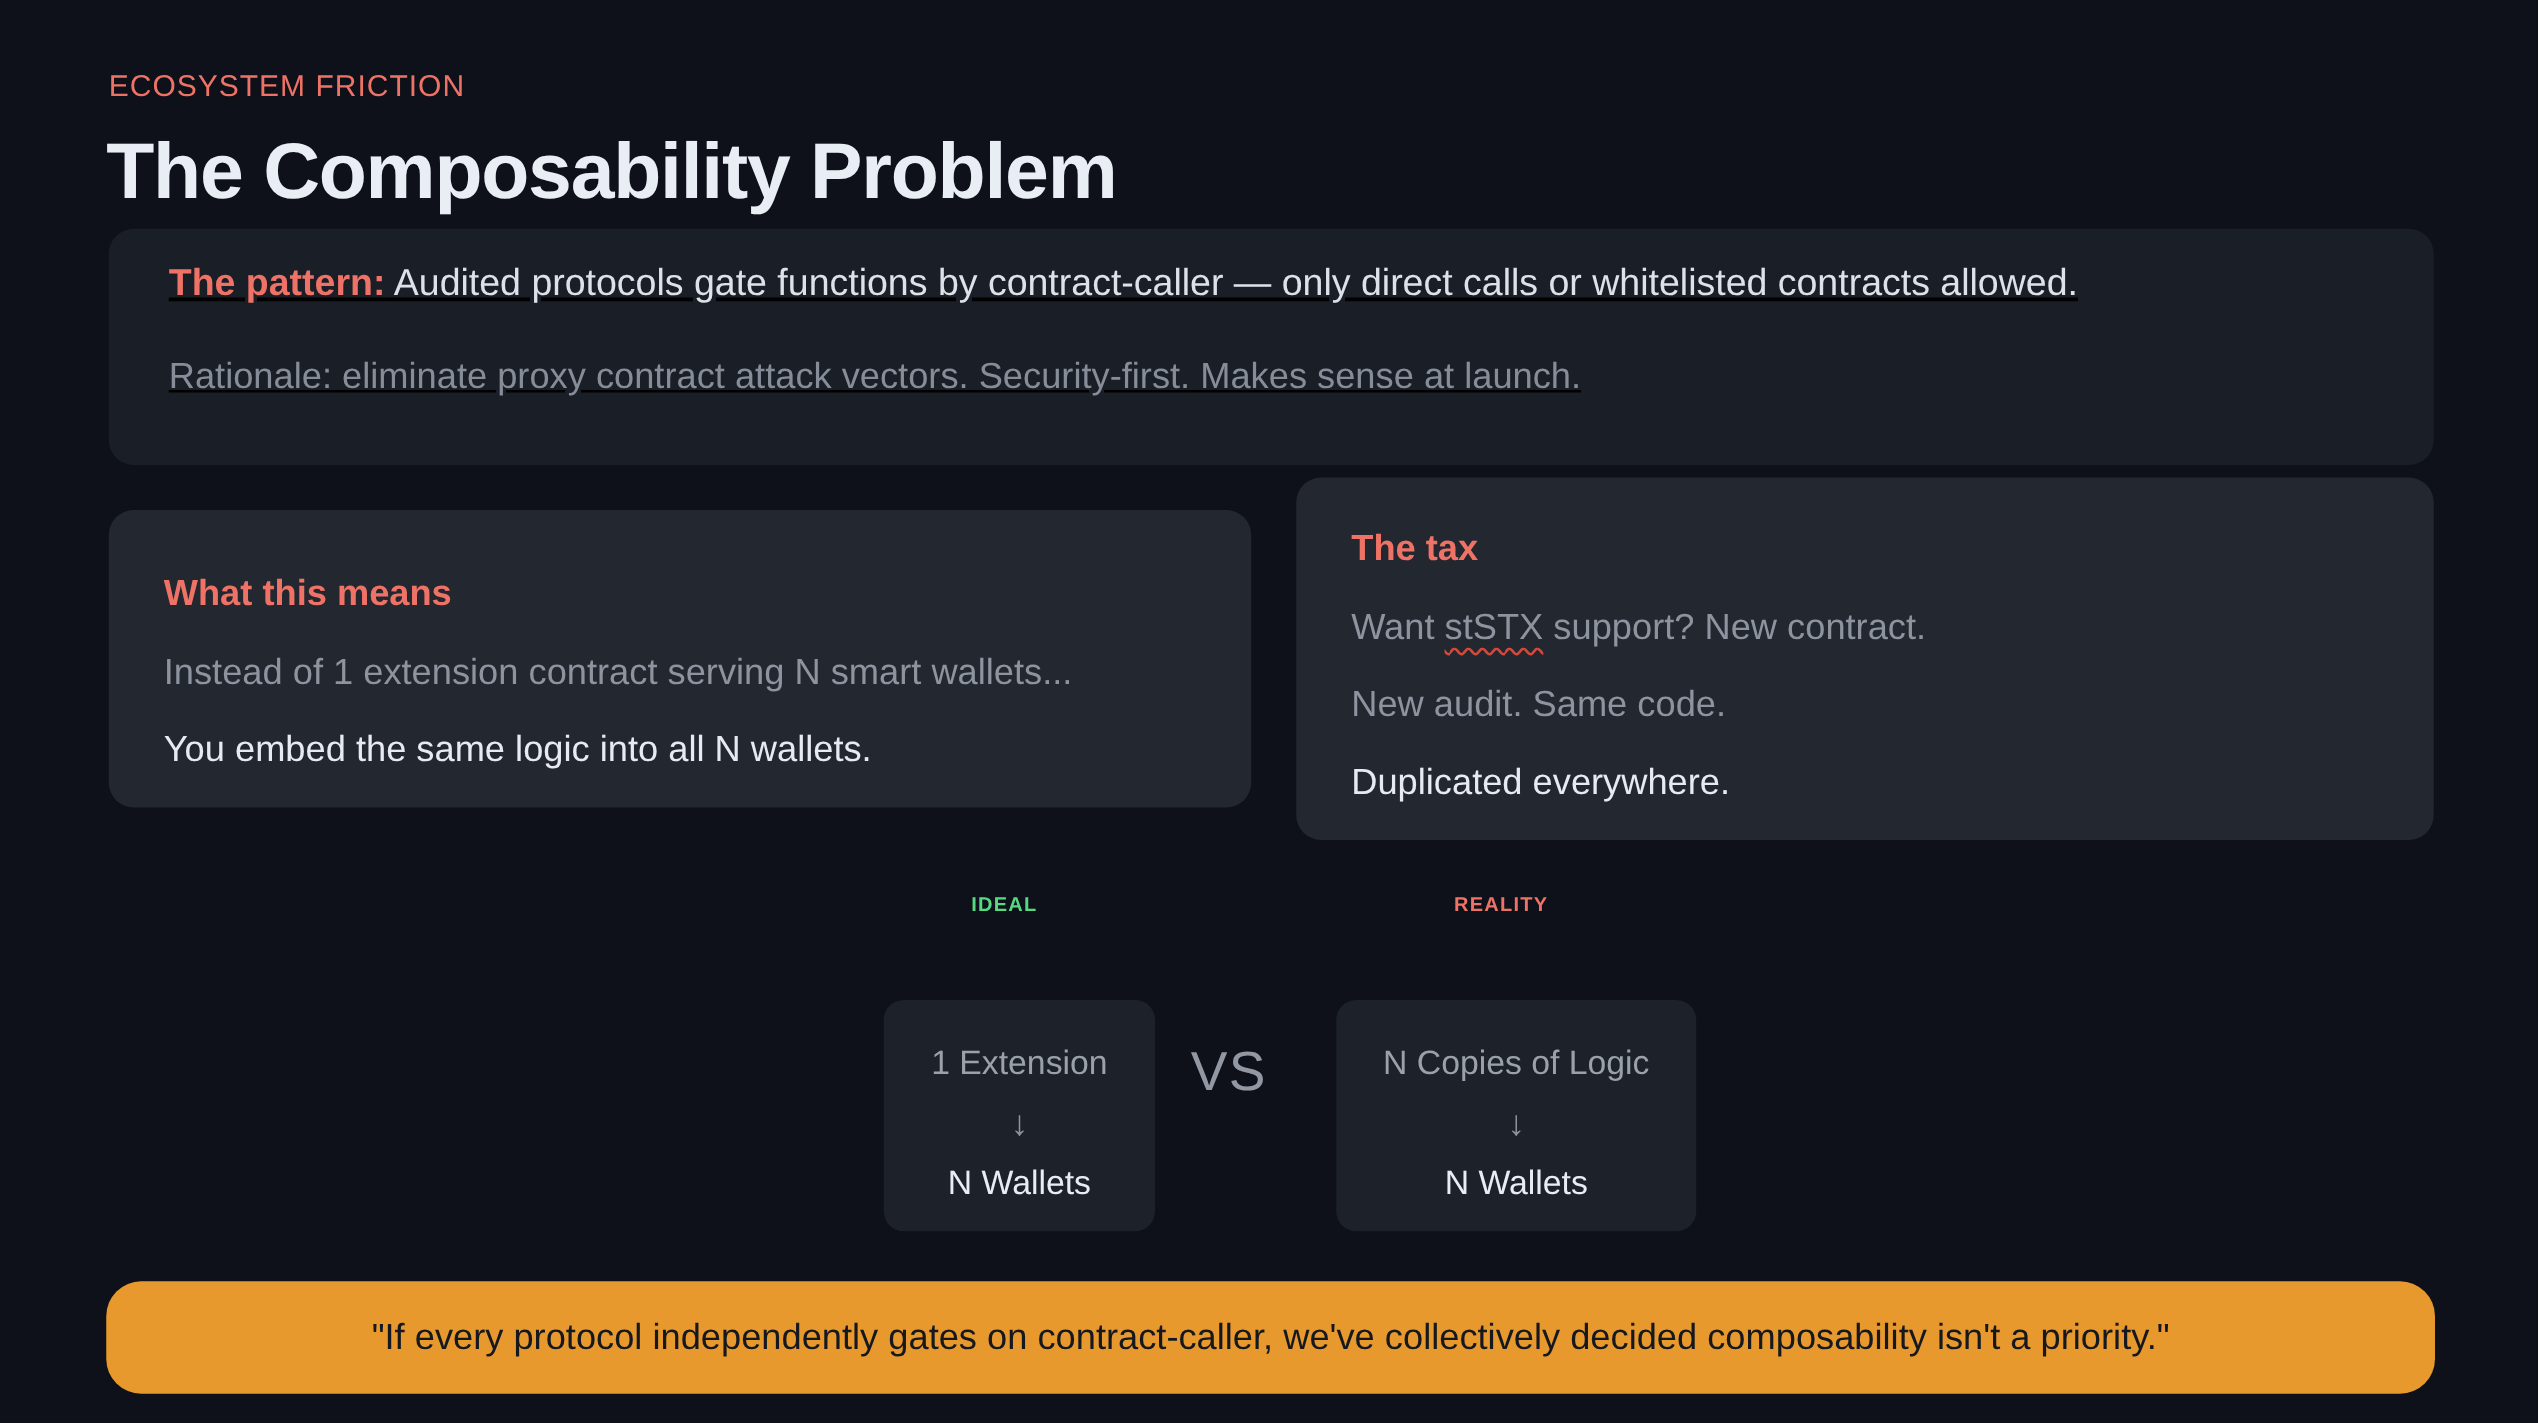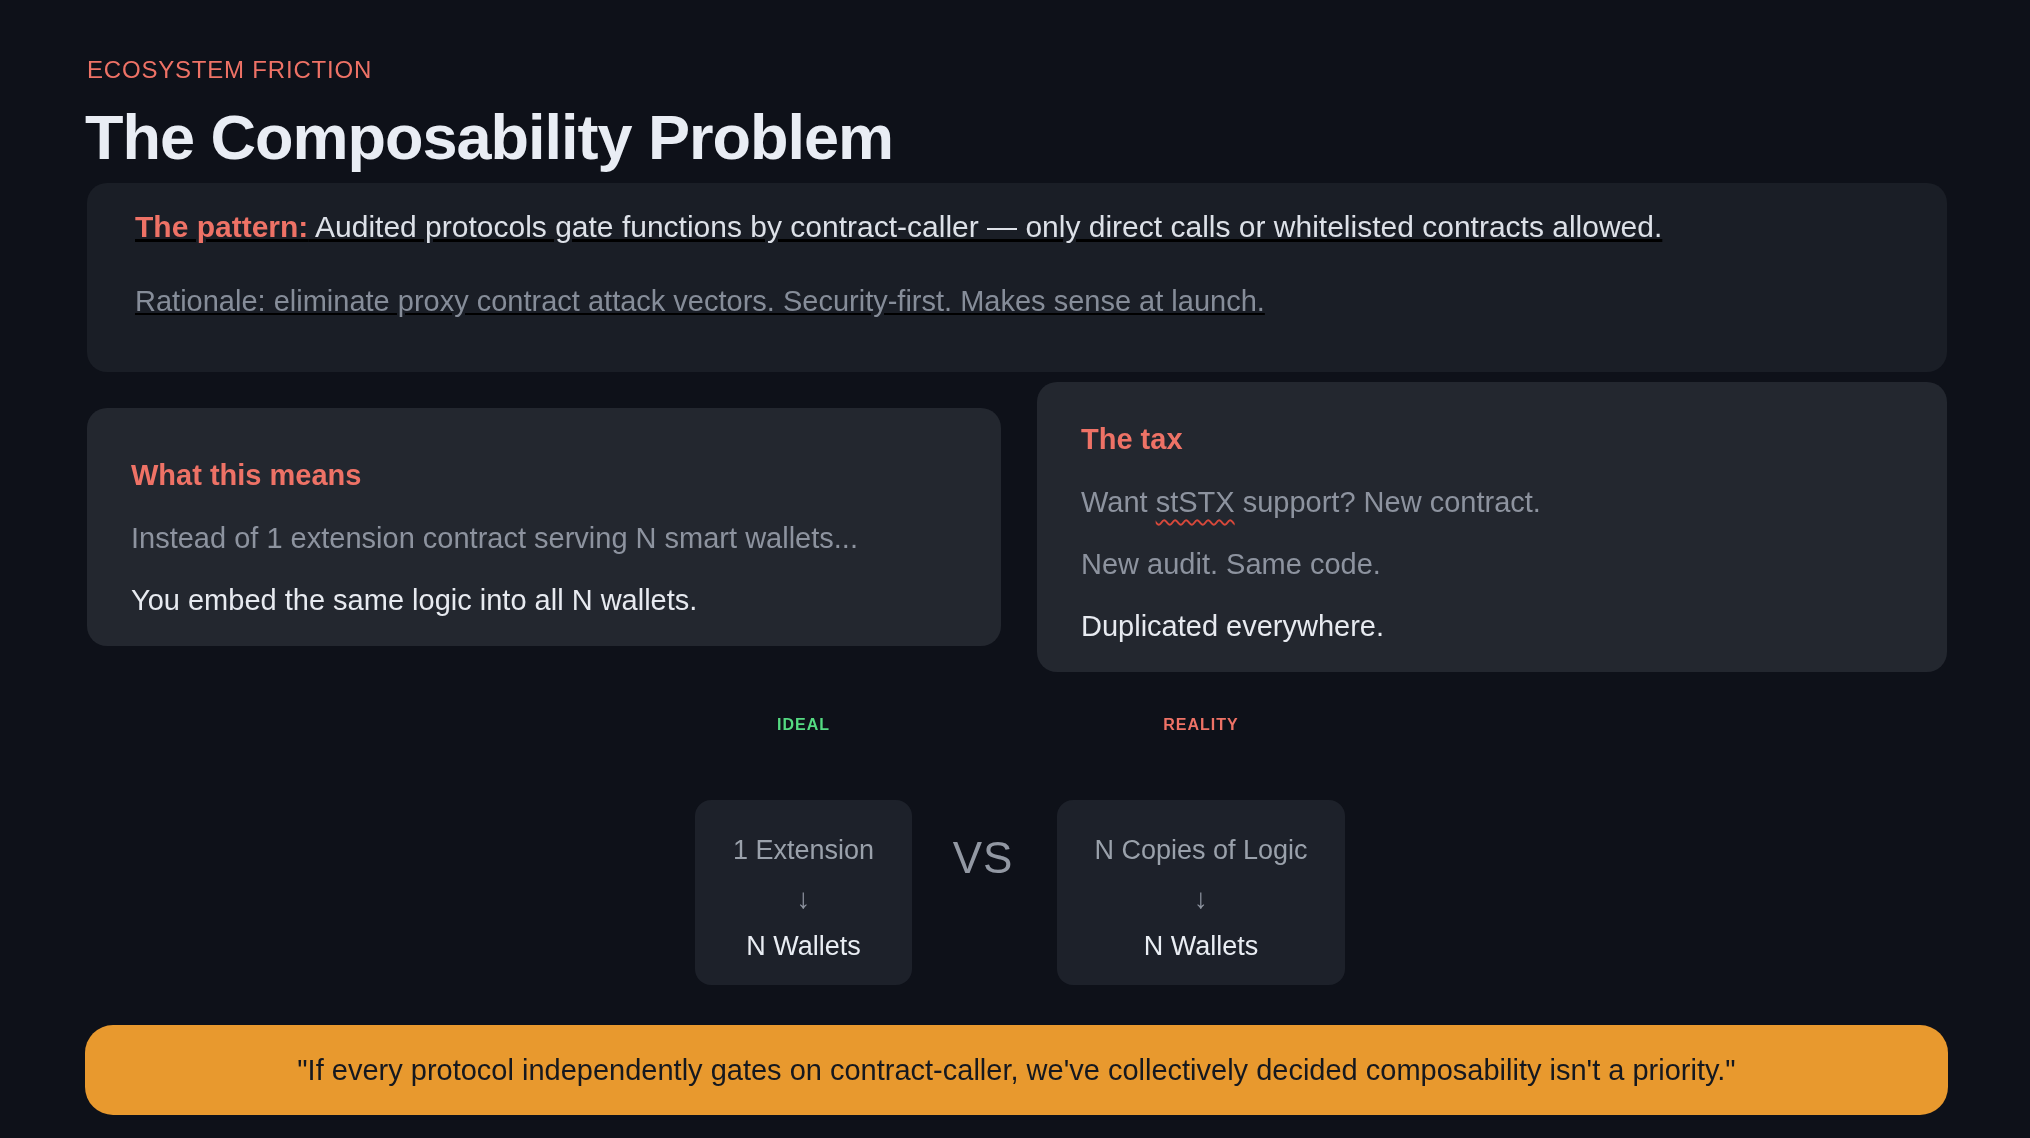--- a/index.html
+++ b/index.html
@@ -71,20 +71,21 @@
     text-align: center;
   }
   .ideal-label { left: 695px; width: 217px; color: #55da82; }
   .reality-label { left: 1057px; width: 288px; color: #ee7266; }
 
   .compare-box {
     position: absolute; top: 800px; height: 185px;
     background: #1d212a; border-radius: 16px;
     display: flex; flex-direction: column; align-items: center;
     padding-top: 33px;
+    margin-left: 12px;
   }
   .ideal-box { left: 695px; width: 217px; }
   .reality-box { left: 1057px; width: 288px; }
   .box-top { font-size: 27px; color: #9aa1ab; line-height: 34px; }
   .box-arrow { font-size: 28px; color: #8d939f; margin-top: 16px; line-height: 32px; }
   .box-bottom { font-size: 27px; color: #e9edf3; margin-top: 14px; line-height: 34px; }
 
   .vs-label {
     position: absolute; left: 938px; top: 833px; width: 90px;
     text-align: center;

